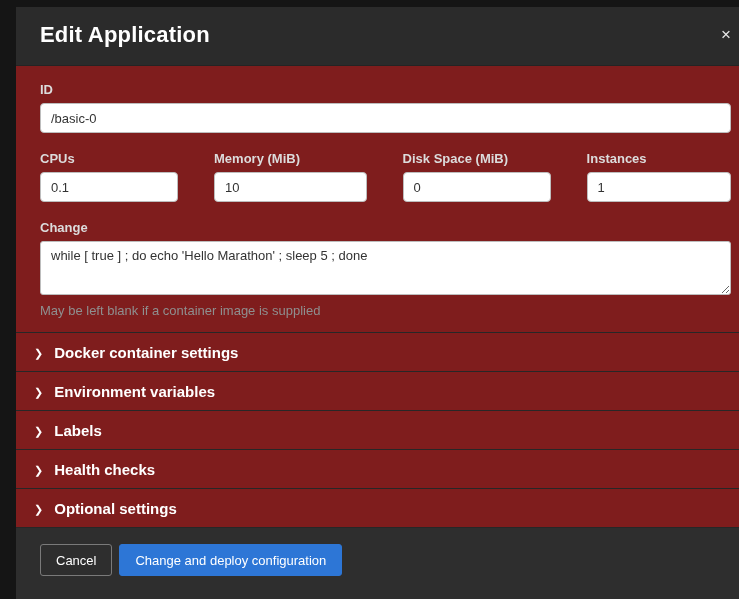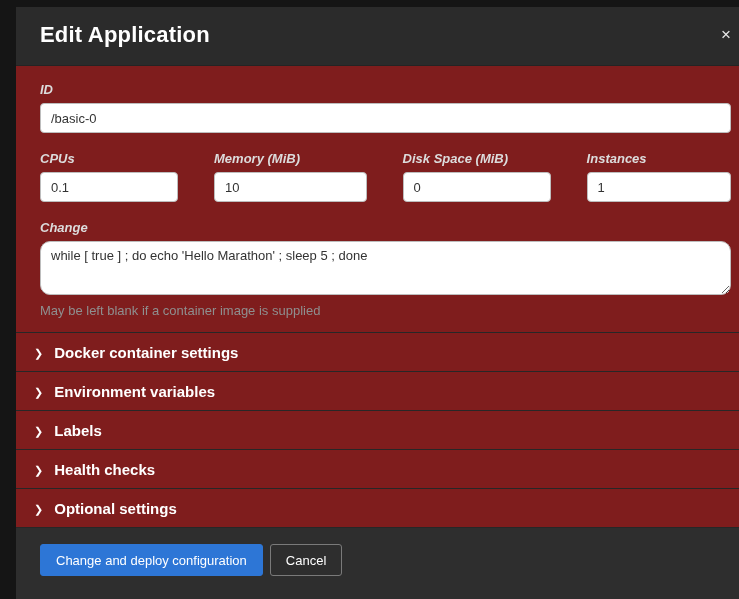--- a/index.html
+++ b/index.html
@@ -50,21 +50,20 @@
   .modal-body {
     flex: 0 0 auto;
     padding: 16px 24px 14px 24px;
   }
   .field-label {
     display: block;
     color: #dcdcdc;
     font-size: 13px;
     font-weight: 700;
     margin-bottom: 6px;
-    font-style: italic;
   }
   .text-input {
     display: block;
     width: 100%;
     height: 30px;
     background: #ffffff;
     border: 1px solid #bdbdbd;
     border-radius: 4px;
     padding: 0 10px;
     font-size: 13px;
@@ -78,21 +77,21 @@
     margin-top: 18px;
     gap: 36px;
   }
   .command-field { margin-top: 18px; }
   .command-textarea {
     display: block;
     width: 100%;
     height: 54px;
     background: #ffffff;
     border: 1px solid #bdbdbd;
-    border-radius: 10px;
+    border-radius: 3px;
     padding: 6px 10px;
     font-size: 13px;
     color: #333333;
     font-family: "Liberation Sans", sans-serif;
     resize: both;
   }
   .help-text {
     margin-top: 8px;
     color: #8f8f8f;
     font-size: 13px;
@@ -211,16 +210,16 @@
       <span class="section-chevron">❯</span>
       <span class="section-label">Health checks</span>
     </div>
     <div class="section-row">
       <span class="section-chevron">❯</span>
       <span class="section-label">Optional settings</span>
     </div>
   </div>
 
   <div class="modal-footer">
+    <button class="btn btn-cancel">Cancel</button>
     <button class="btn btn-primary">Change and deploy configuration</button>
-    <button class="btn btn-cancel">Cancel</button>
   </div>
 </div>
 
 </body></html>

